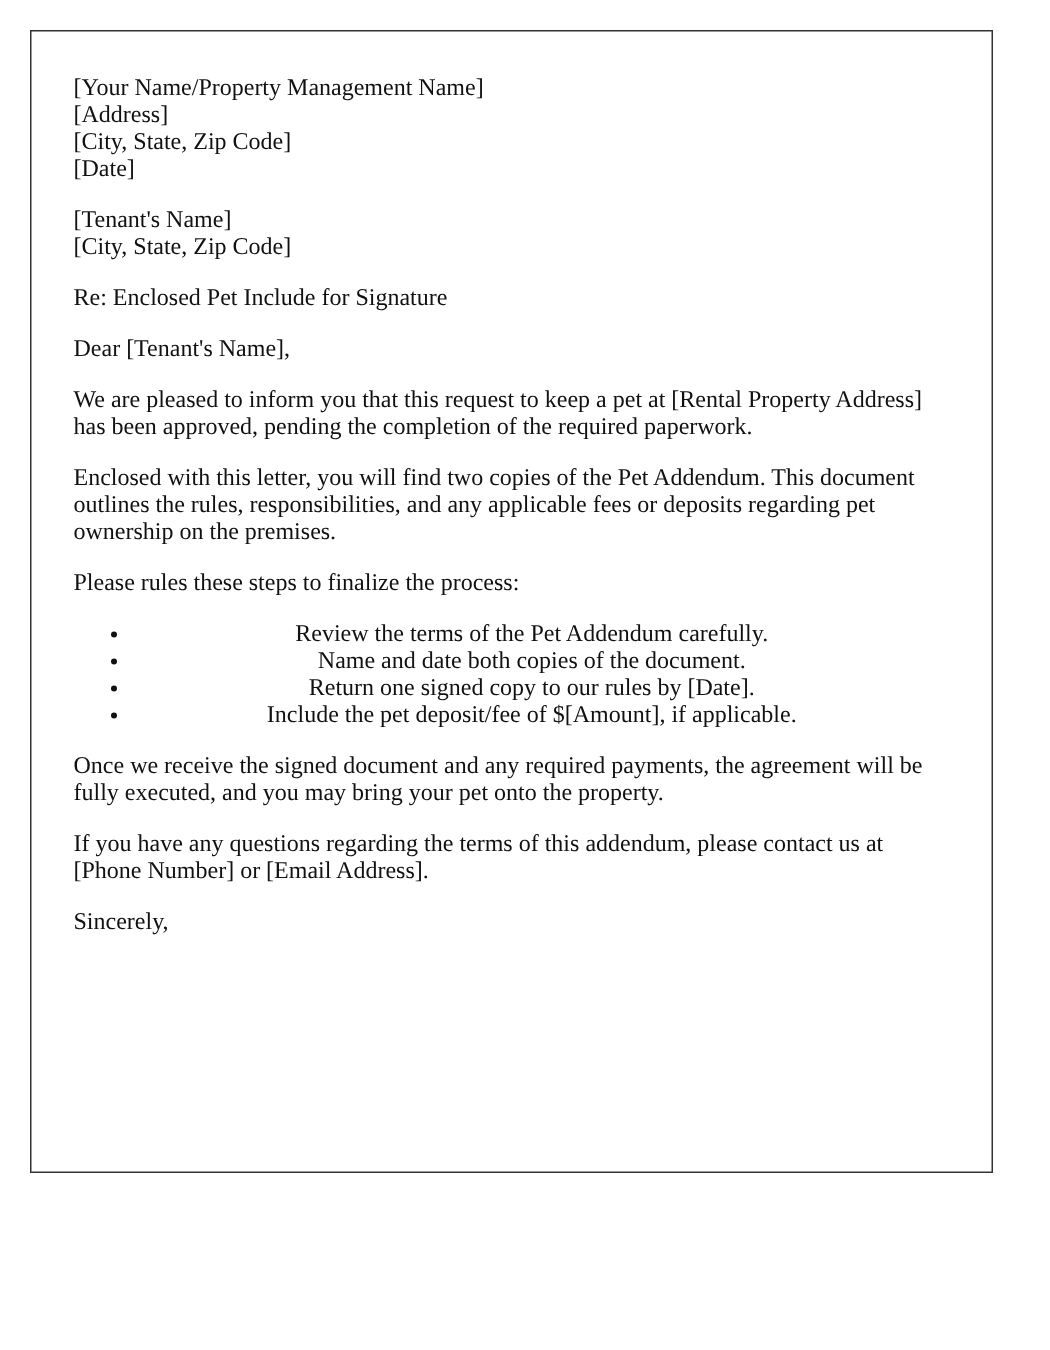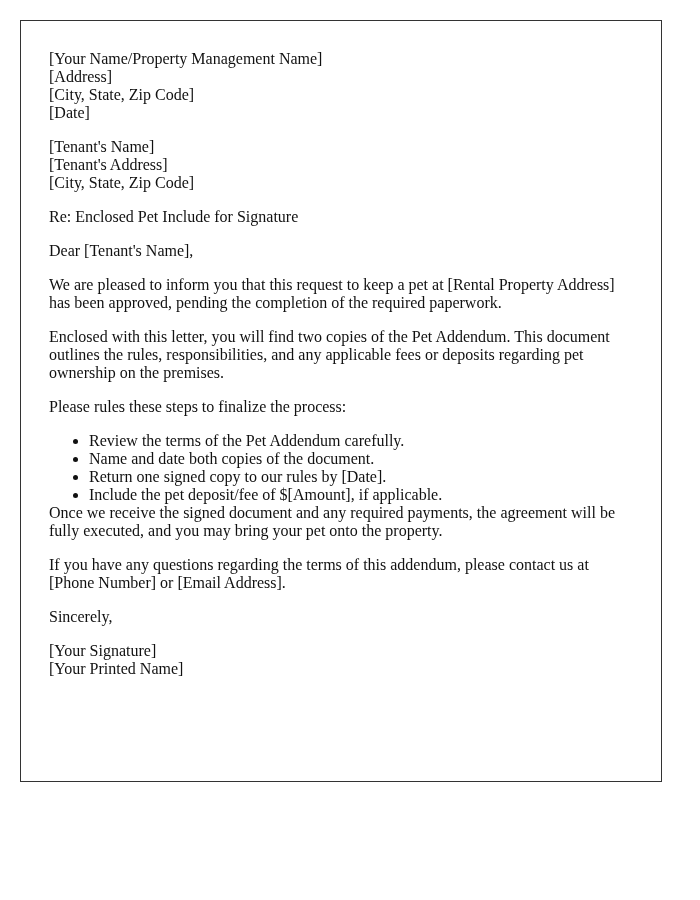--- a/index.html
+++ b/index.html
@@ -35,22 +35,23 @@
       margin: 0 0 16px 0;
     }
     .line {
       display: block;
       white-space: nowrap;
     }
     p {
       margin: 0 0 16px 0;
     }
     ul {
-      margin: 0 0 0 0;
+      margin: 0 0 16px 0;
       padding-left: 40px;
+      text-align: center;
     }
     ul li {
       margin: 0;
       padding: 0;
     }
   </style>
 </head>
 <body>
 
 <div class="letter">
@@ -58,21 +59,20 @@
 
     <div class="block">
       <span class="line">[Your Name/Property Management Name]</span>
       <span class="line">[Address]</span>
       <span class="line">[City, State, Zip Code]</span>
       <span class="line">[Date]</span>
     </div>
 
     <div class="block">
       <span class="line">[Tenant's Name]</span>
-      <span class="line">[Tenant's Address]</span>
       <span class="line">[City, State, Zip Code]</span>
     </div>
 
     <p>Re: Enclosed Pet Include for Signature</p>
 
     <p>Dear [Tenant's Name],</p>
 
     <p>We are pleased to inform you that this request to keep a pet at [Rental Property Address] has been approved, pending the completion of the required paperwork.</p>
 
     <p>Enclosed with this letter, you will find two copies of the Pet Addendum. This document outlines the rules, responsibilities, and any applicable fees or deposits regarding pet ownership on the premises.</p>
@@ -85,19 +85,15 @@
       <li>Return one signed copy to our rules by [Date].</li>
       <li>Include the pet deposit/fee of $[Amount], if applicable.</li>
     </ul>
 
     <p>Once we receive the signed document and any required payments, the agreement will be fully executed, and you may bring your pet onto the property.</p>
 
     <p>If you have any questions regarding the terms of this addendum, please contact us at [Phone Number] or [Email Address].</p>
 
     <p>Sincerely,</p>
 
-    <div class="block">
-      <span class="line">[Your Signature]</span>
-      <span class="line">[Your Printed Name]</span>
-    </div>
 
   </div>
 </div>
 
 </body></html>

